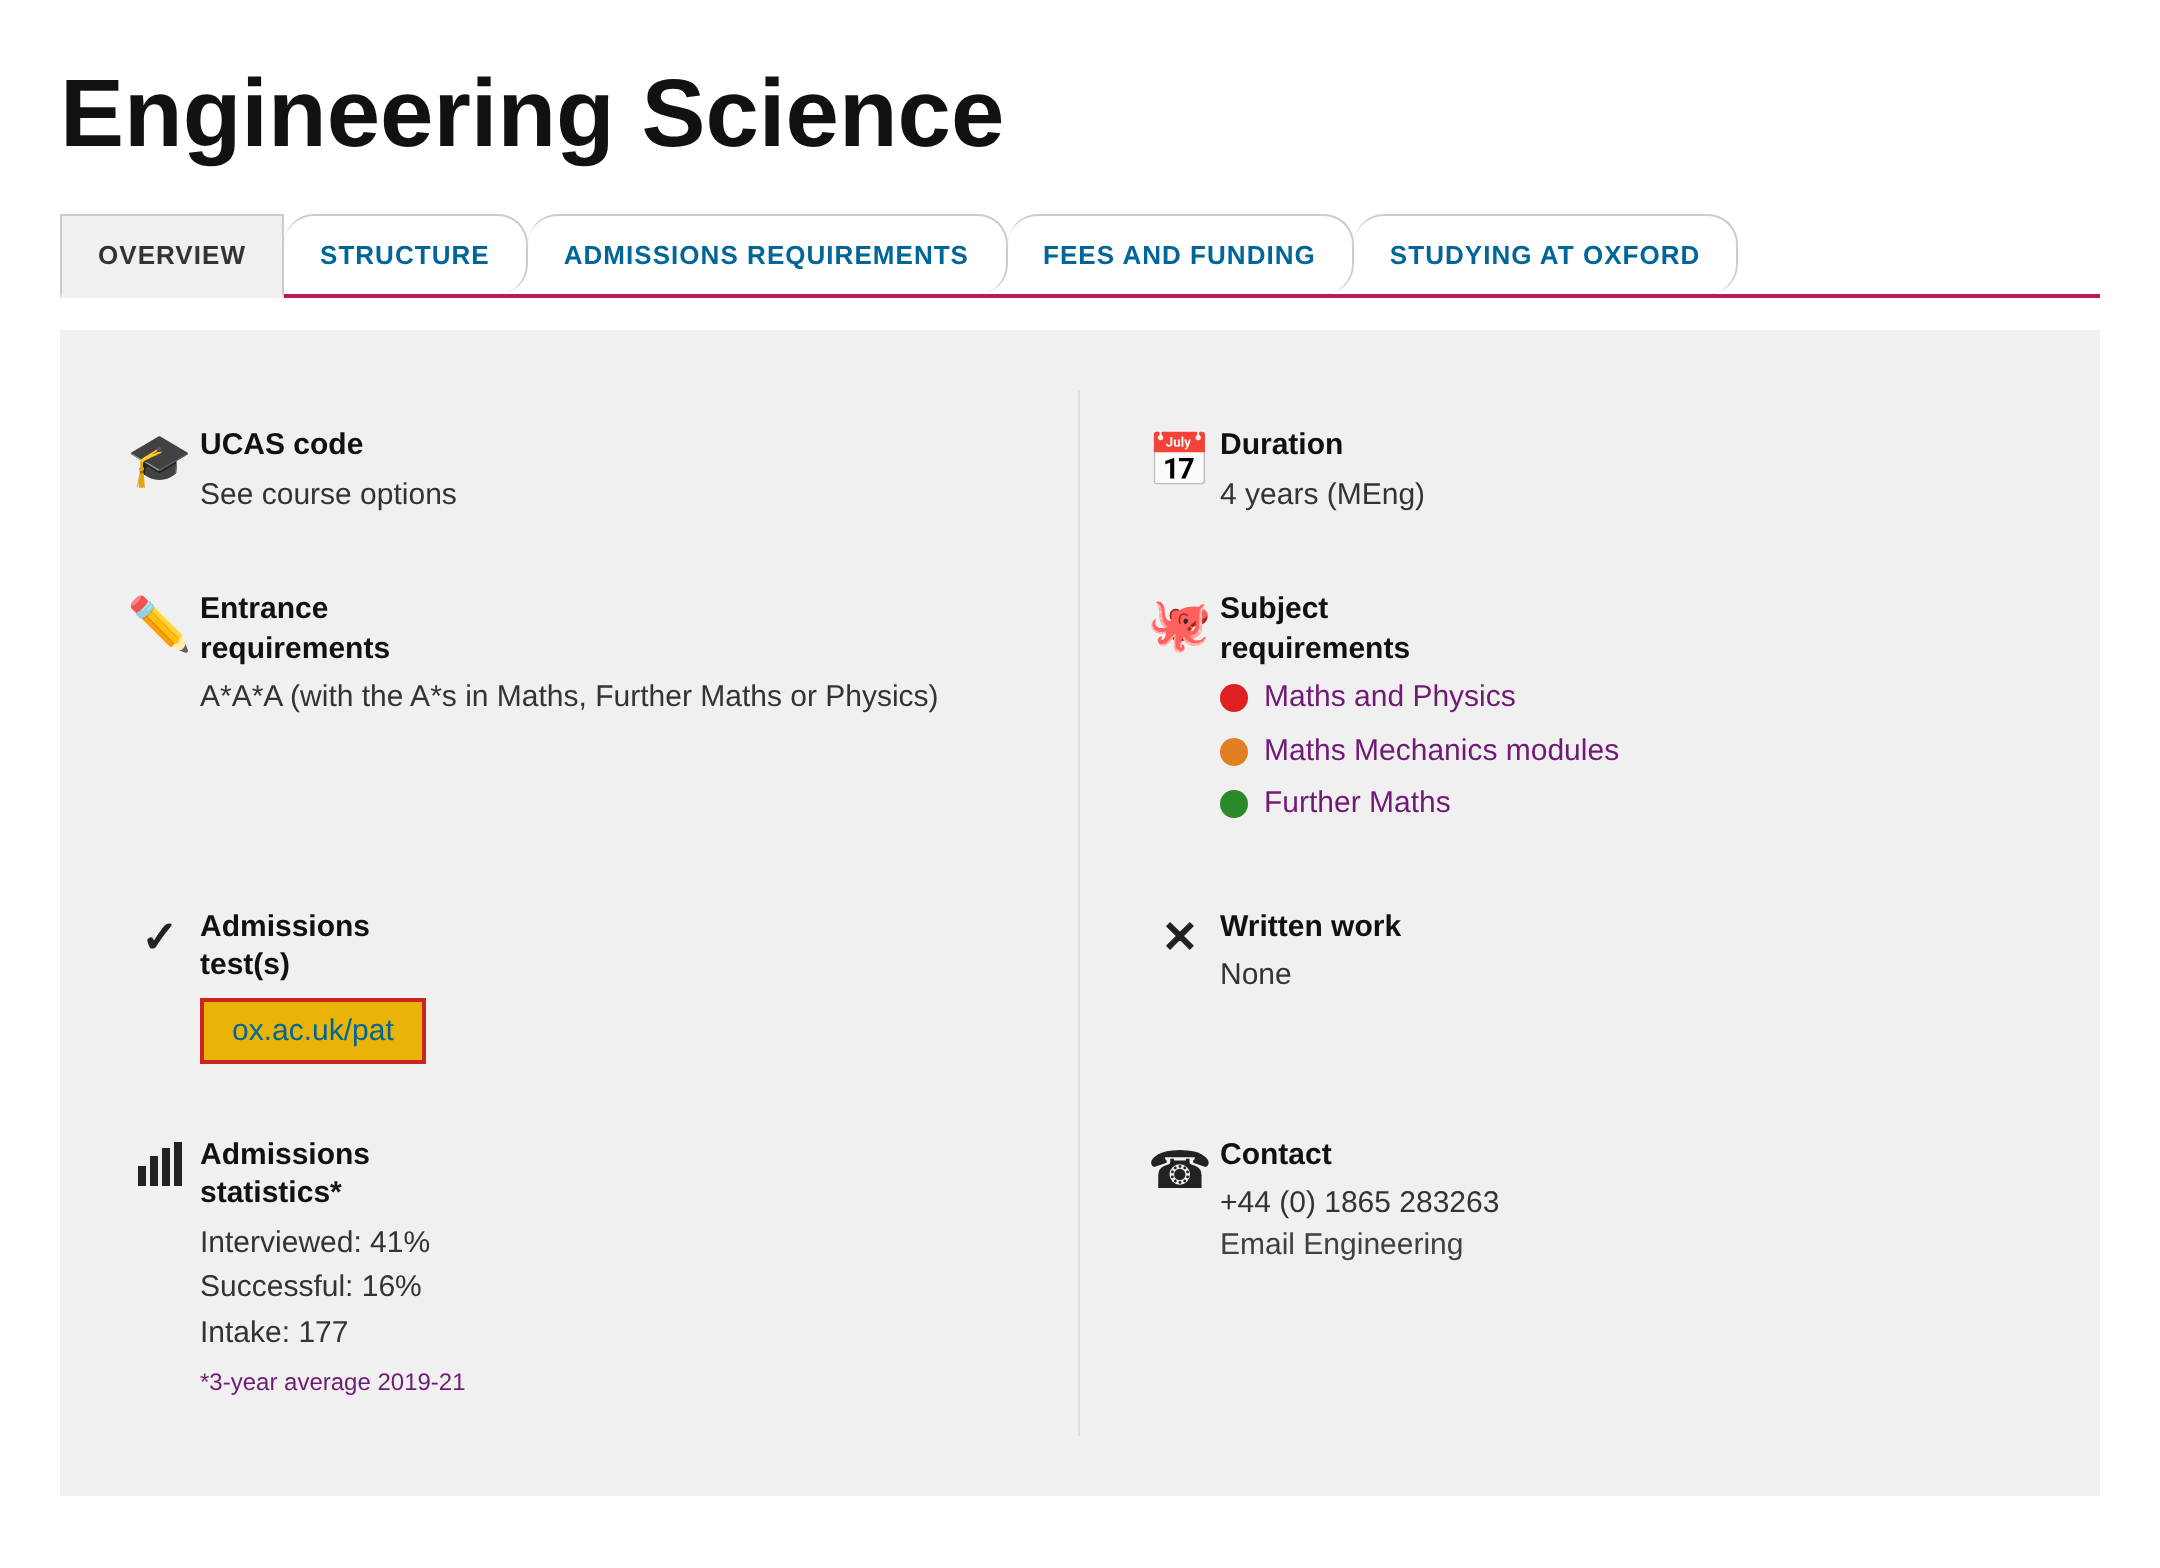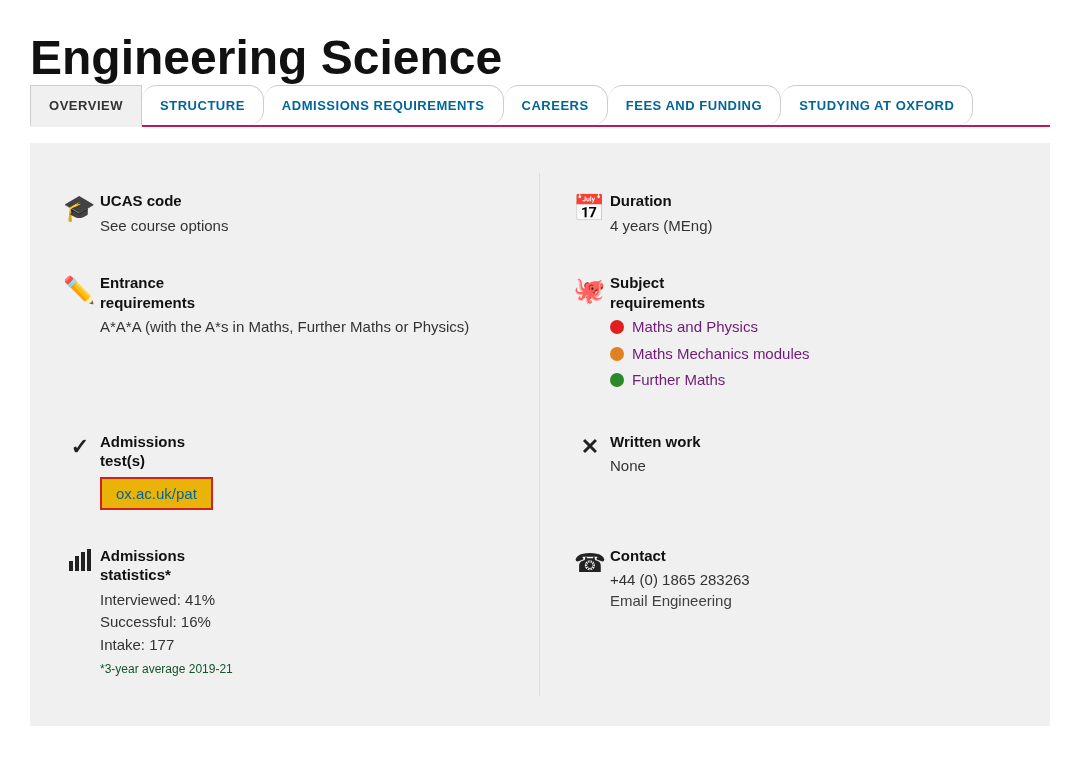--- a/index.html
+++ b/index.html
@@ -10,20 +10,21 @@
       font-size: 15px;
     }
     .page-container {
       max-width: 1080px;
       padding: 30px 30px 0 30px;
     }
     h1 {
       font-size: 48px;
       font-weight: 900;
       color: #111;
+      margin-bottom: 22px;
     }
     
     .tabs {
       display: flex;
       border-bottom: 2px solid #be185d;
       margin-bottom: 0;
     }
     .tab {
       padding: 12px 18px;
       font-size: 13px;
@@ -121,21 +122,21 @@
       cursor: pointer;
       background: #eab308;
     }
     .email-link {
       color: #404040;
       text-decoration: none;
       cursor: pointer;
     }
     .stats-note {
       font-size: 12px;
-      color: #14532d;
+      color: #701a75;
       margin-top: 4px;
     }
     
     .info-left {
       border-right: 1px solid #ddd;
       padding-right: 30px;
     }
     .info-right {
       padding-left: 30px;
     }
@@ -147,21 +148,20 @@
 <body>
 
 <div class="page-container">
 
   <h1>Engineering Science</h1>
 
   <nav class="tabs">
     <a class="tab">OVERVIEW</a>
     <a class="tab">STRUCTURE</a>
     <a class="tab">ADMISSIONS REQUIREMENTS</a>
-    <a class="tab">CAREERS</a>
     <a class="tab">FEES AND FUNDING</a>
     <a class="tab">STUDYING AT OXFORD</a>
   </nav>
 
   <div class="info-panel">
     <div class="info-grid">
 
       <div class="info-section info-left">
         <div class="info-icon">🎓</div>
         <div class="info-content">

